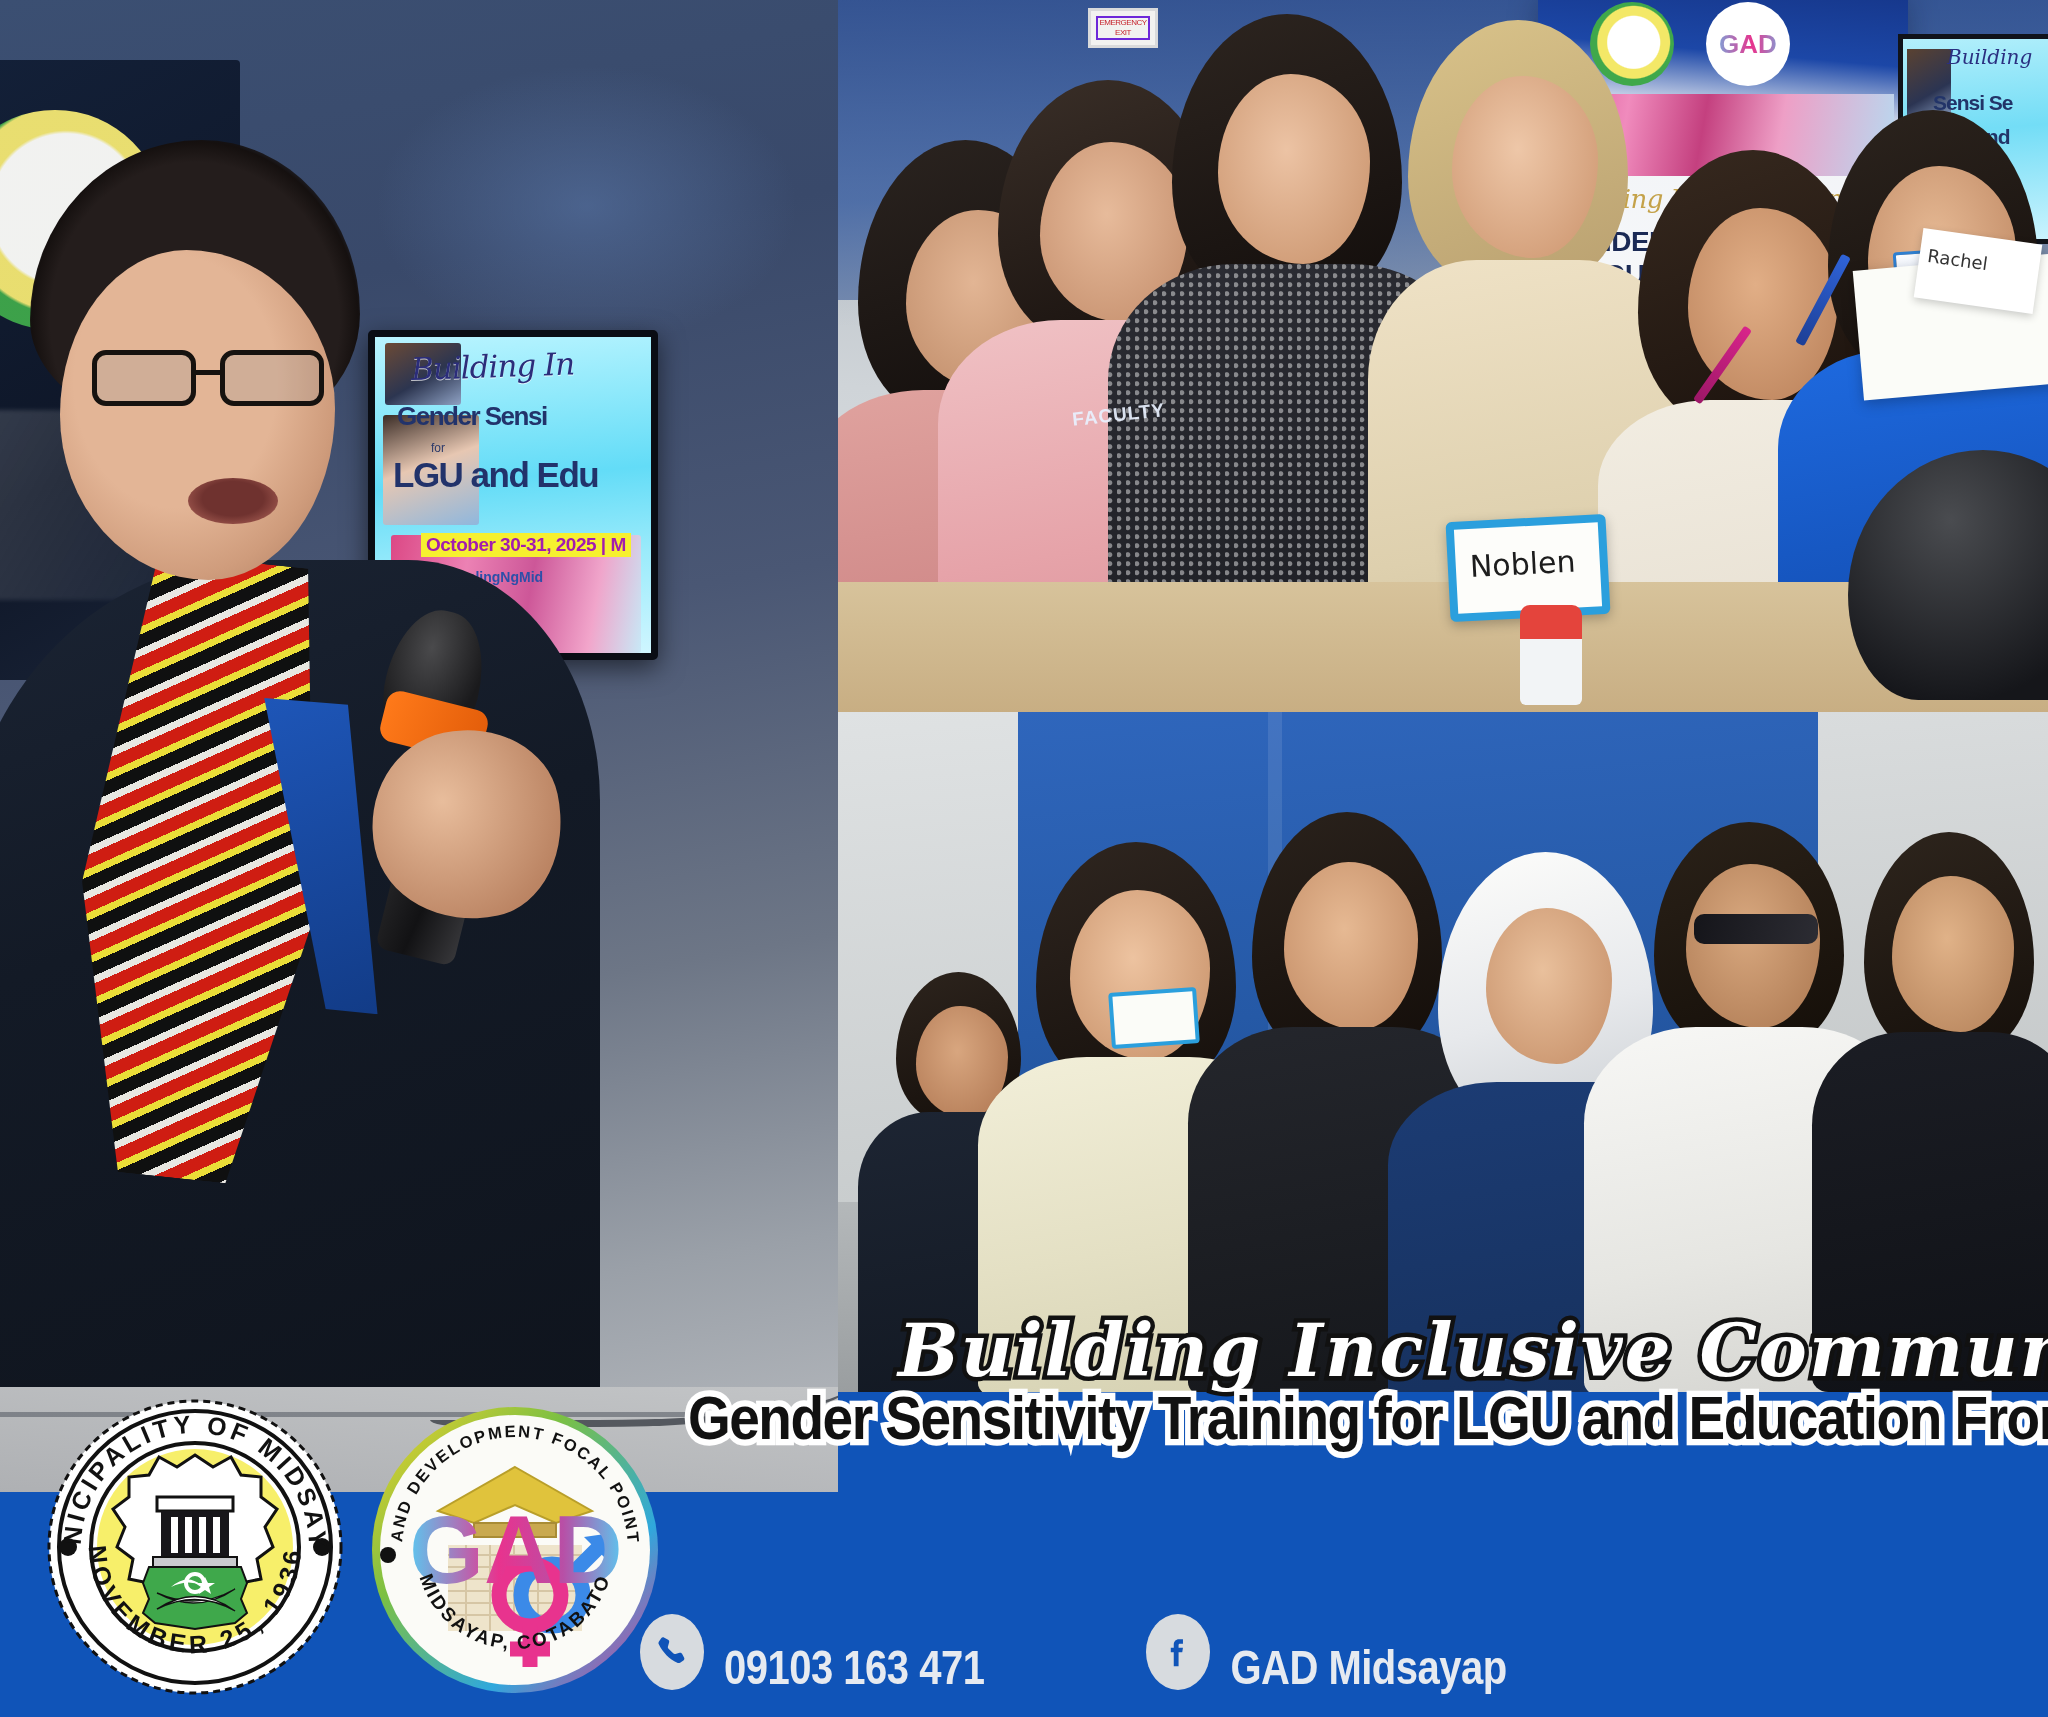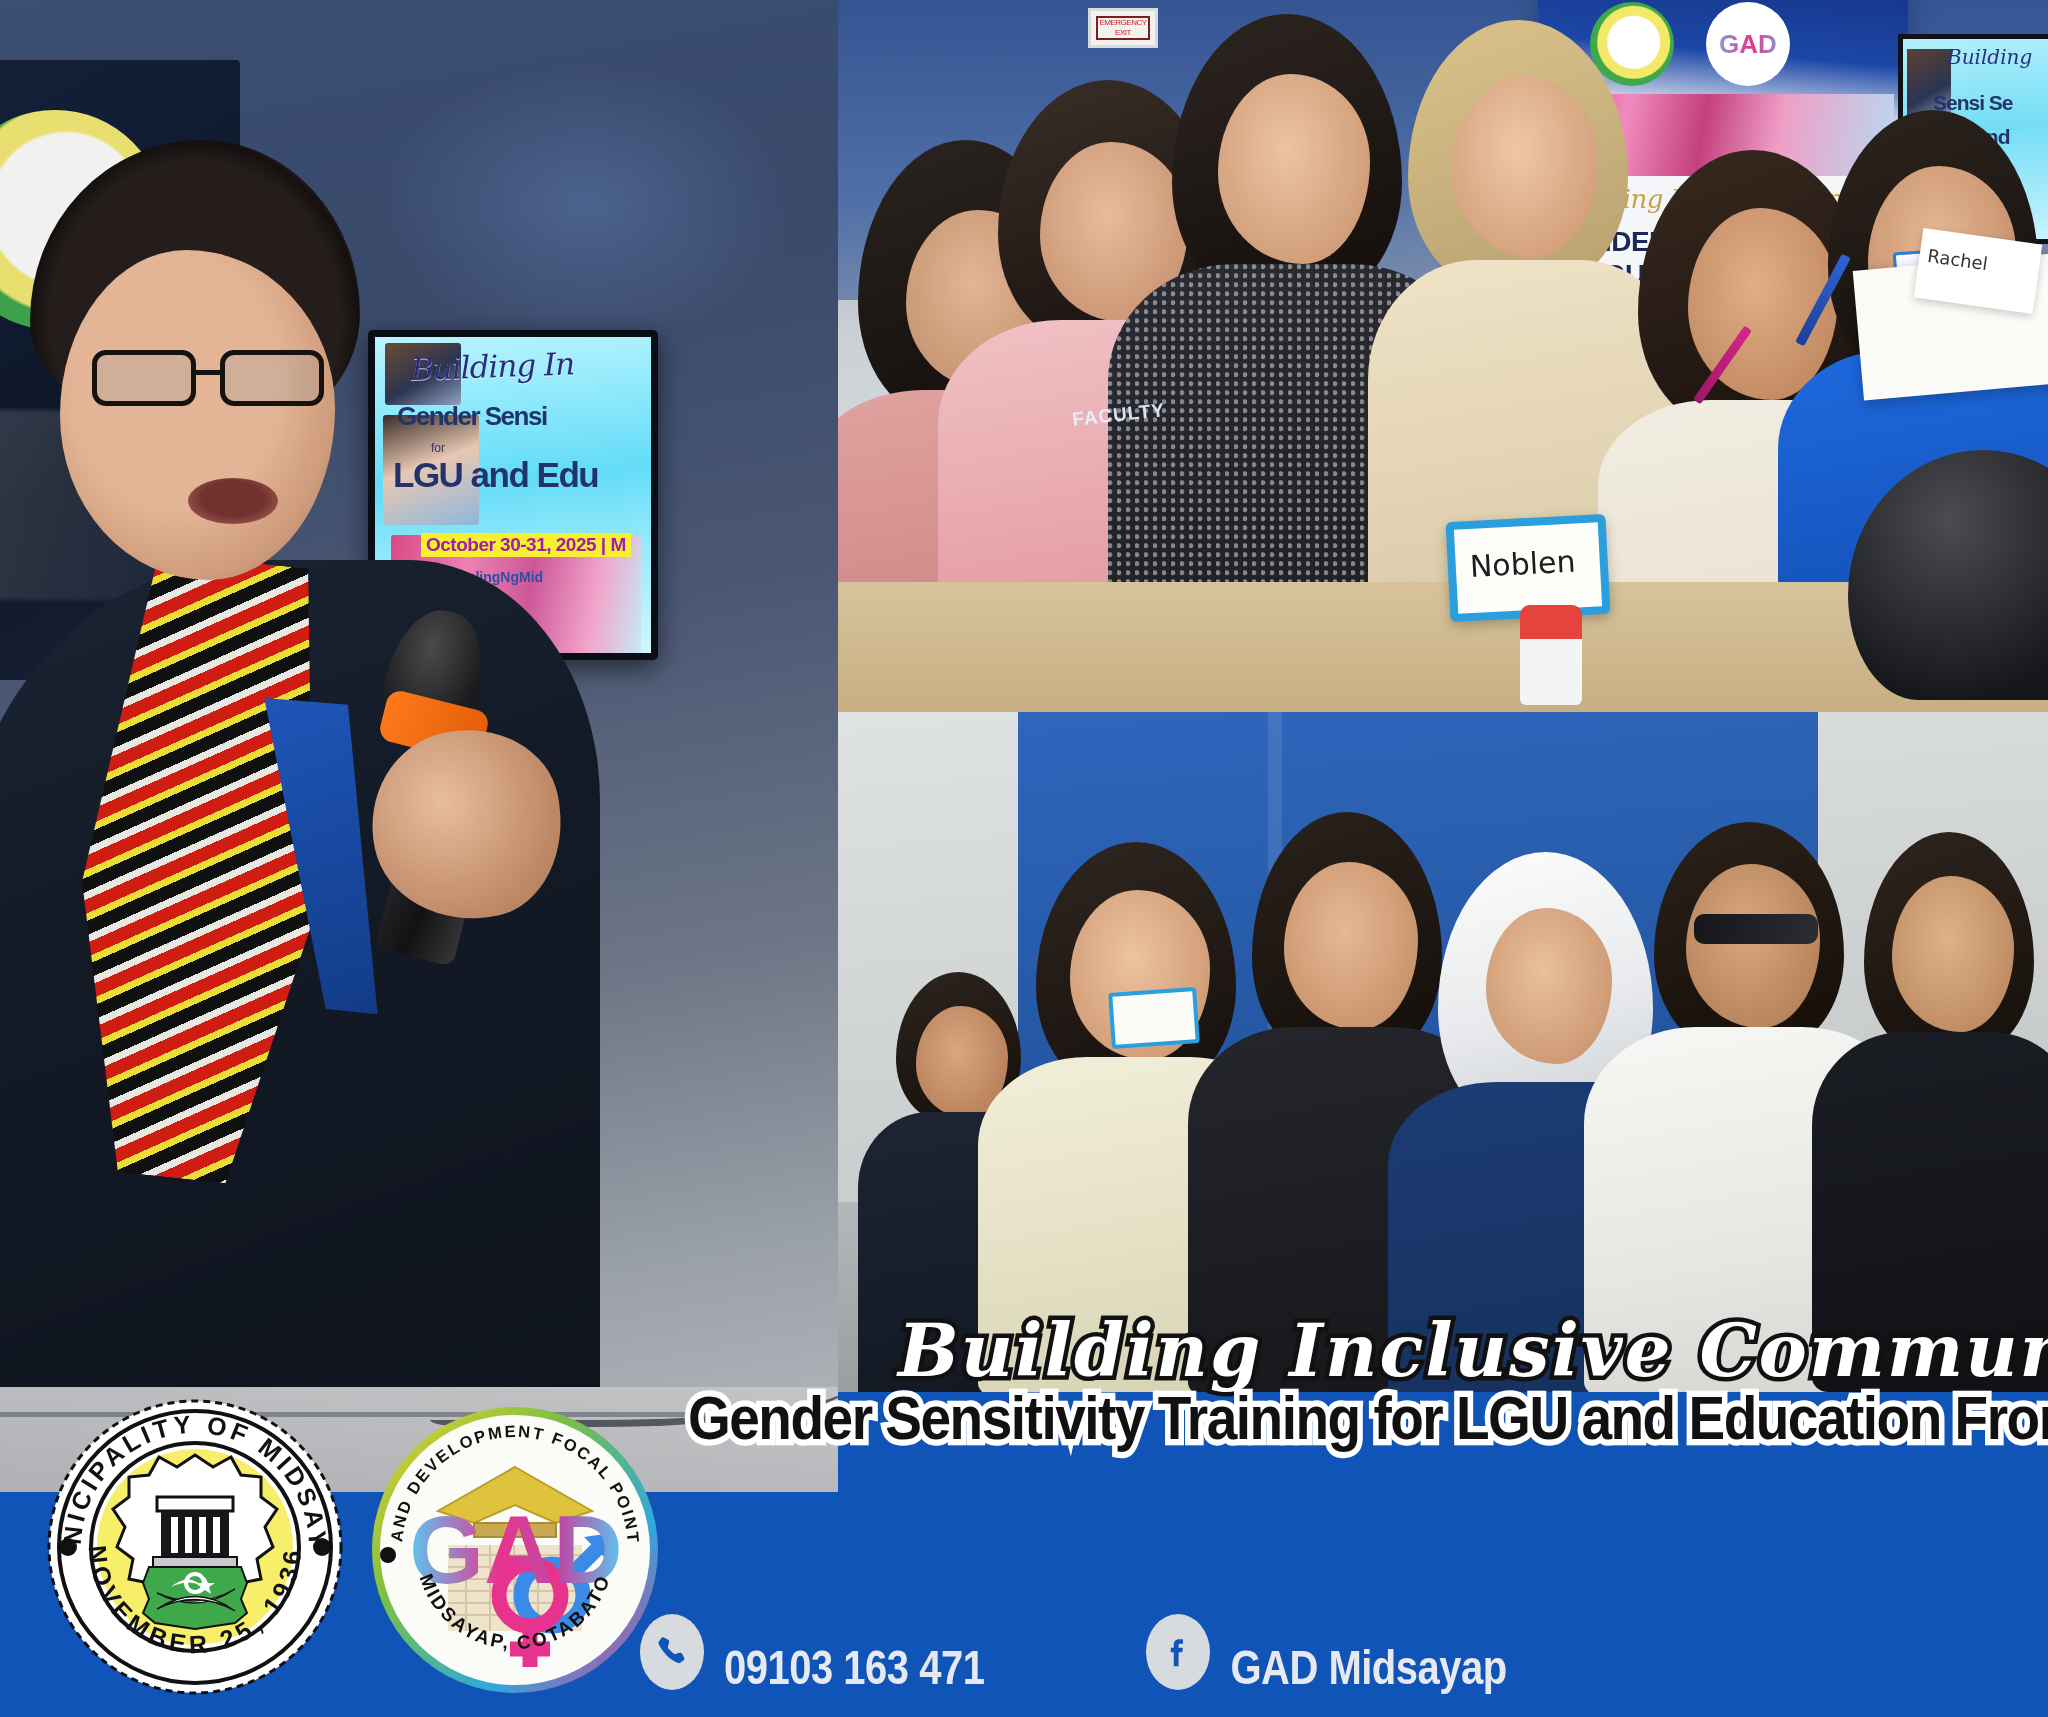--- a/index.html
+++ b/index.html
@@ -177,21 +177,21 @@
   #photo-tr{ left:838px; top:0; width:1210px; height:712px;
     background:
       linear-gradient(180deg,rgba(18,40,95,.55) 0%,rgba(18,40,95,.12) 26%,rgba(0,0,0,0) 46%),
       linear-gradient(185deg,#8f9aa8 0%,#b4bcc4 26%,#cfd4d8 60%,#dfe2e4 100%);
   }
   .tr-wall{ position:absolute; left:0; top:0; width:1210px; height:300px;
     background:linear-gradient(175deg,#2b4f96,#31589f 50%,#7d8ca4);
     opacity:.75; }
   #tr-exit{ position:absolute; left:250px; top:8px; width:70px; height:40px;
     background:#f2f2f0; border:3px solid #d9dadb; }
-  #tr-exit i{ position:absolute; inset:5px; border:2px solid #7f1d1d;
+  #tr-exit i{ position:absolute; inset:5px; border:2px solid #6d28d9;
     color:#c6232c; font-size:8px; font-style:normal; text-align:center; line-height:10px; letter-spacing:-.5px;}
   
   #tr-tarp{
     position:absolute; left:700px; top:-6px; width:370px; height:580px;
     background:linear-gradient(185deg,#16378b 0%,#1c47a7 12%,#f2f4f7 23%,#fbfcfd 100%);
     box-shadow:0 6px 26px rgba(10,20,50,.35);
   }
   #tr-tarp .seal{ position:absolute; left:52px; top:8px; width:84px; height:84px; border-radius:50%;
     background:radial-gradient(circle at 52% 48%, #ffffff 0 42%, #f3e867 44% 58%, #3fa84b 60% 74%, #fff 76% 85%, #1b2a4d 87% 100%); }
   #tr-tarp .gadl{ position:absolute; left:168px; top:8px; width:84px; height:84px; border-radius:50%;

